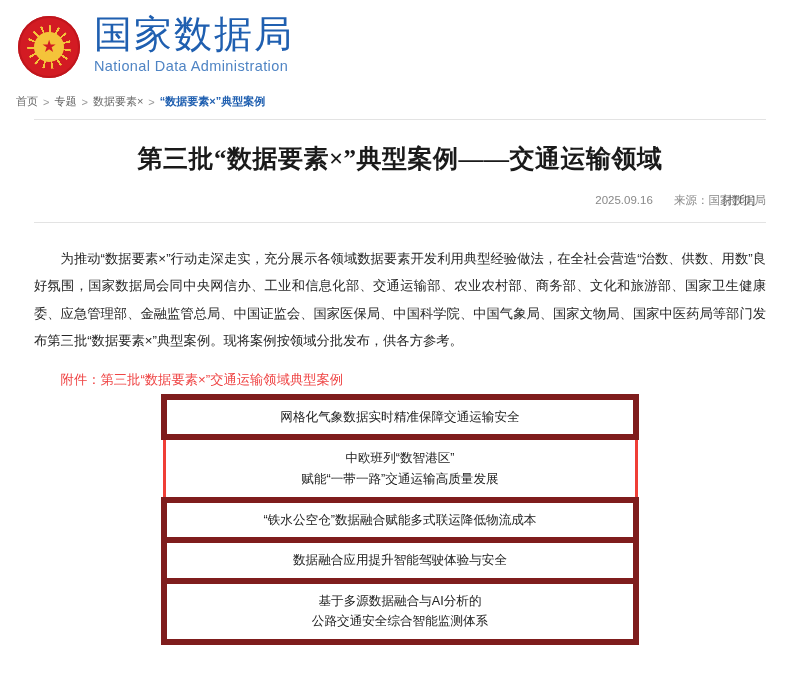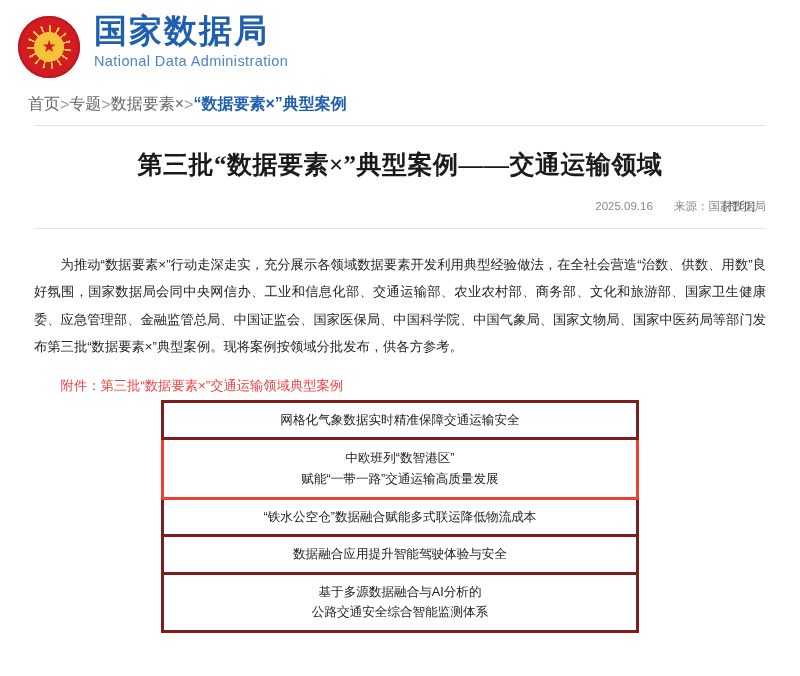--- a/index.html
+++ b/index.html
@@ -66,41 +66,42 @@
     position: absolute;
     left: 50%; top: 50%;
     transform: translate(-50%, -50%);
     width: 30px; height: 30px;
     border-radius: 50%;
     border: 3px solid #f4c33a;
     z-index: 2;
   }
   .title-block { margin-left: 14px; }
   .org-name-cn {
-    font-size: 33px;
-    font-weight: bold;
+    font-size: 38px;
+    font-weight: normal;
     color: #1f5fb0;
     letter-spacing: 2px;
     line-height: 1.08;
     font-family: "Liberation Serif", serif;
   }
   .org-name-en {
     font-size: 14.5px;
     color: #4f84c4;
     letter-spacing: 0.4px;
     margin-top: 3px;
   }
 
   
   .breadcrumb {
-    margin: 16px 0 0 28px;
-    font-size: 16px;
+    margin: 16px 0 0 16px;
+    font-size: 11px;
     color: #666;
     display: flex;
     align-items: center;
+    gap: 5px;
   }
   .breadcrumb a { color: #666; text-decoration: none; }
   .breadcrumb .sep { color: #999; }
   .breadcrumb .current { color: #1f5fb0; font-weight: bold; }
 
   .hr {
     height: 1px;
     background: #e3e3e3;
     margin: 10px 34px 0 34px;
   }
@@ -162,21 +163,21 @@
   }
 
   
   .cases-table {
     width: 478px;
     margin: 0 auto;
     border-collapse: collapse;
     table-layout: fixed;
   }
   .cases-table td {
-    border: 3px solid #7f1d1d;
+    border: 6px solid #7f1d1d;
     text-align: center;
     font-size: 12.6px;
     color: #222;
     padding: 7px 8px;
     line-height: 1.62;
   }
   .cases-table tr.highlight td {
     border: 3px solid #ef3e36;
     padding: 8px 8px;
   }

